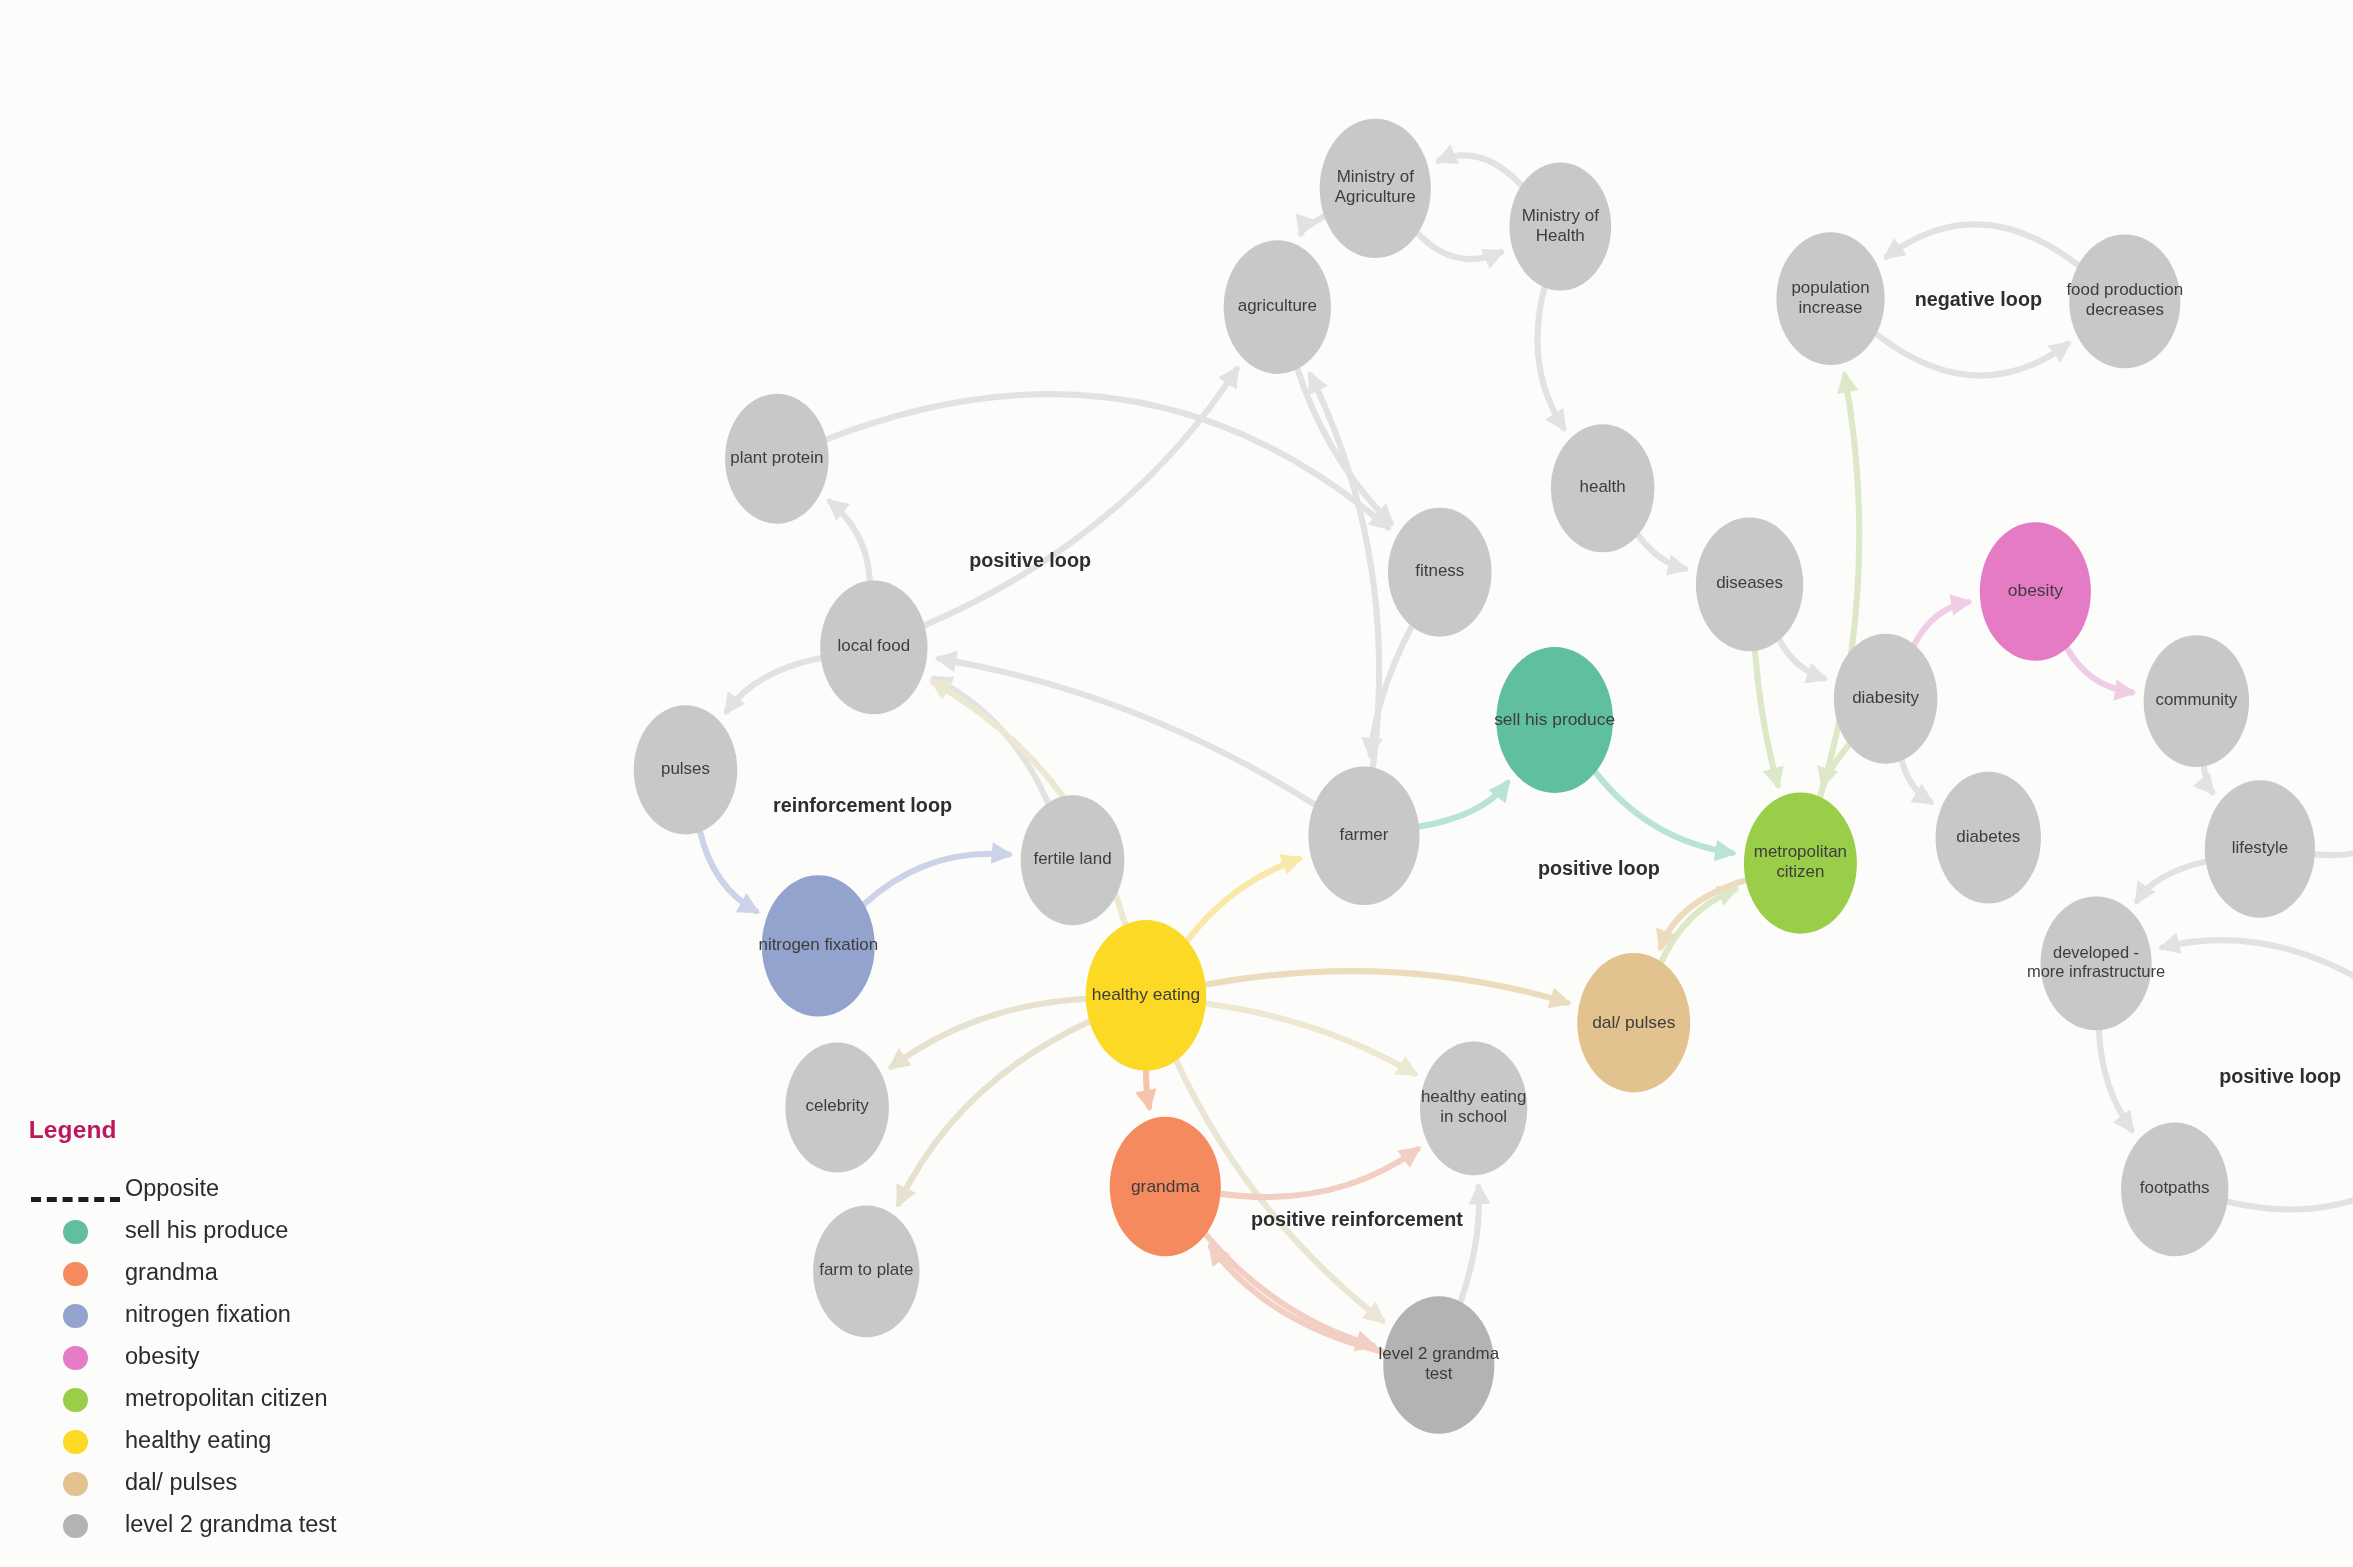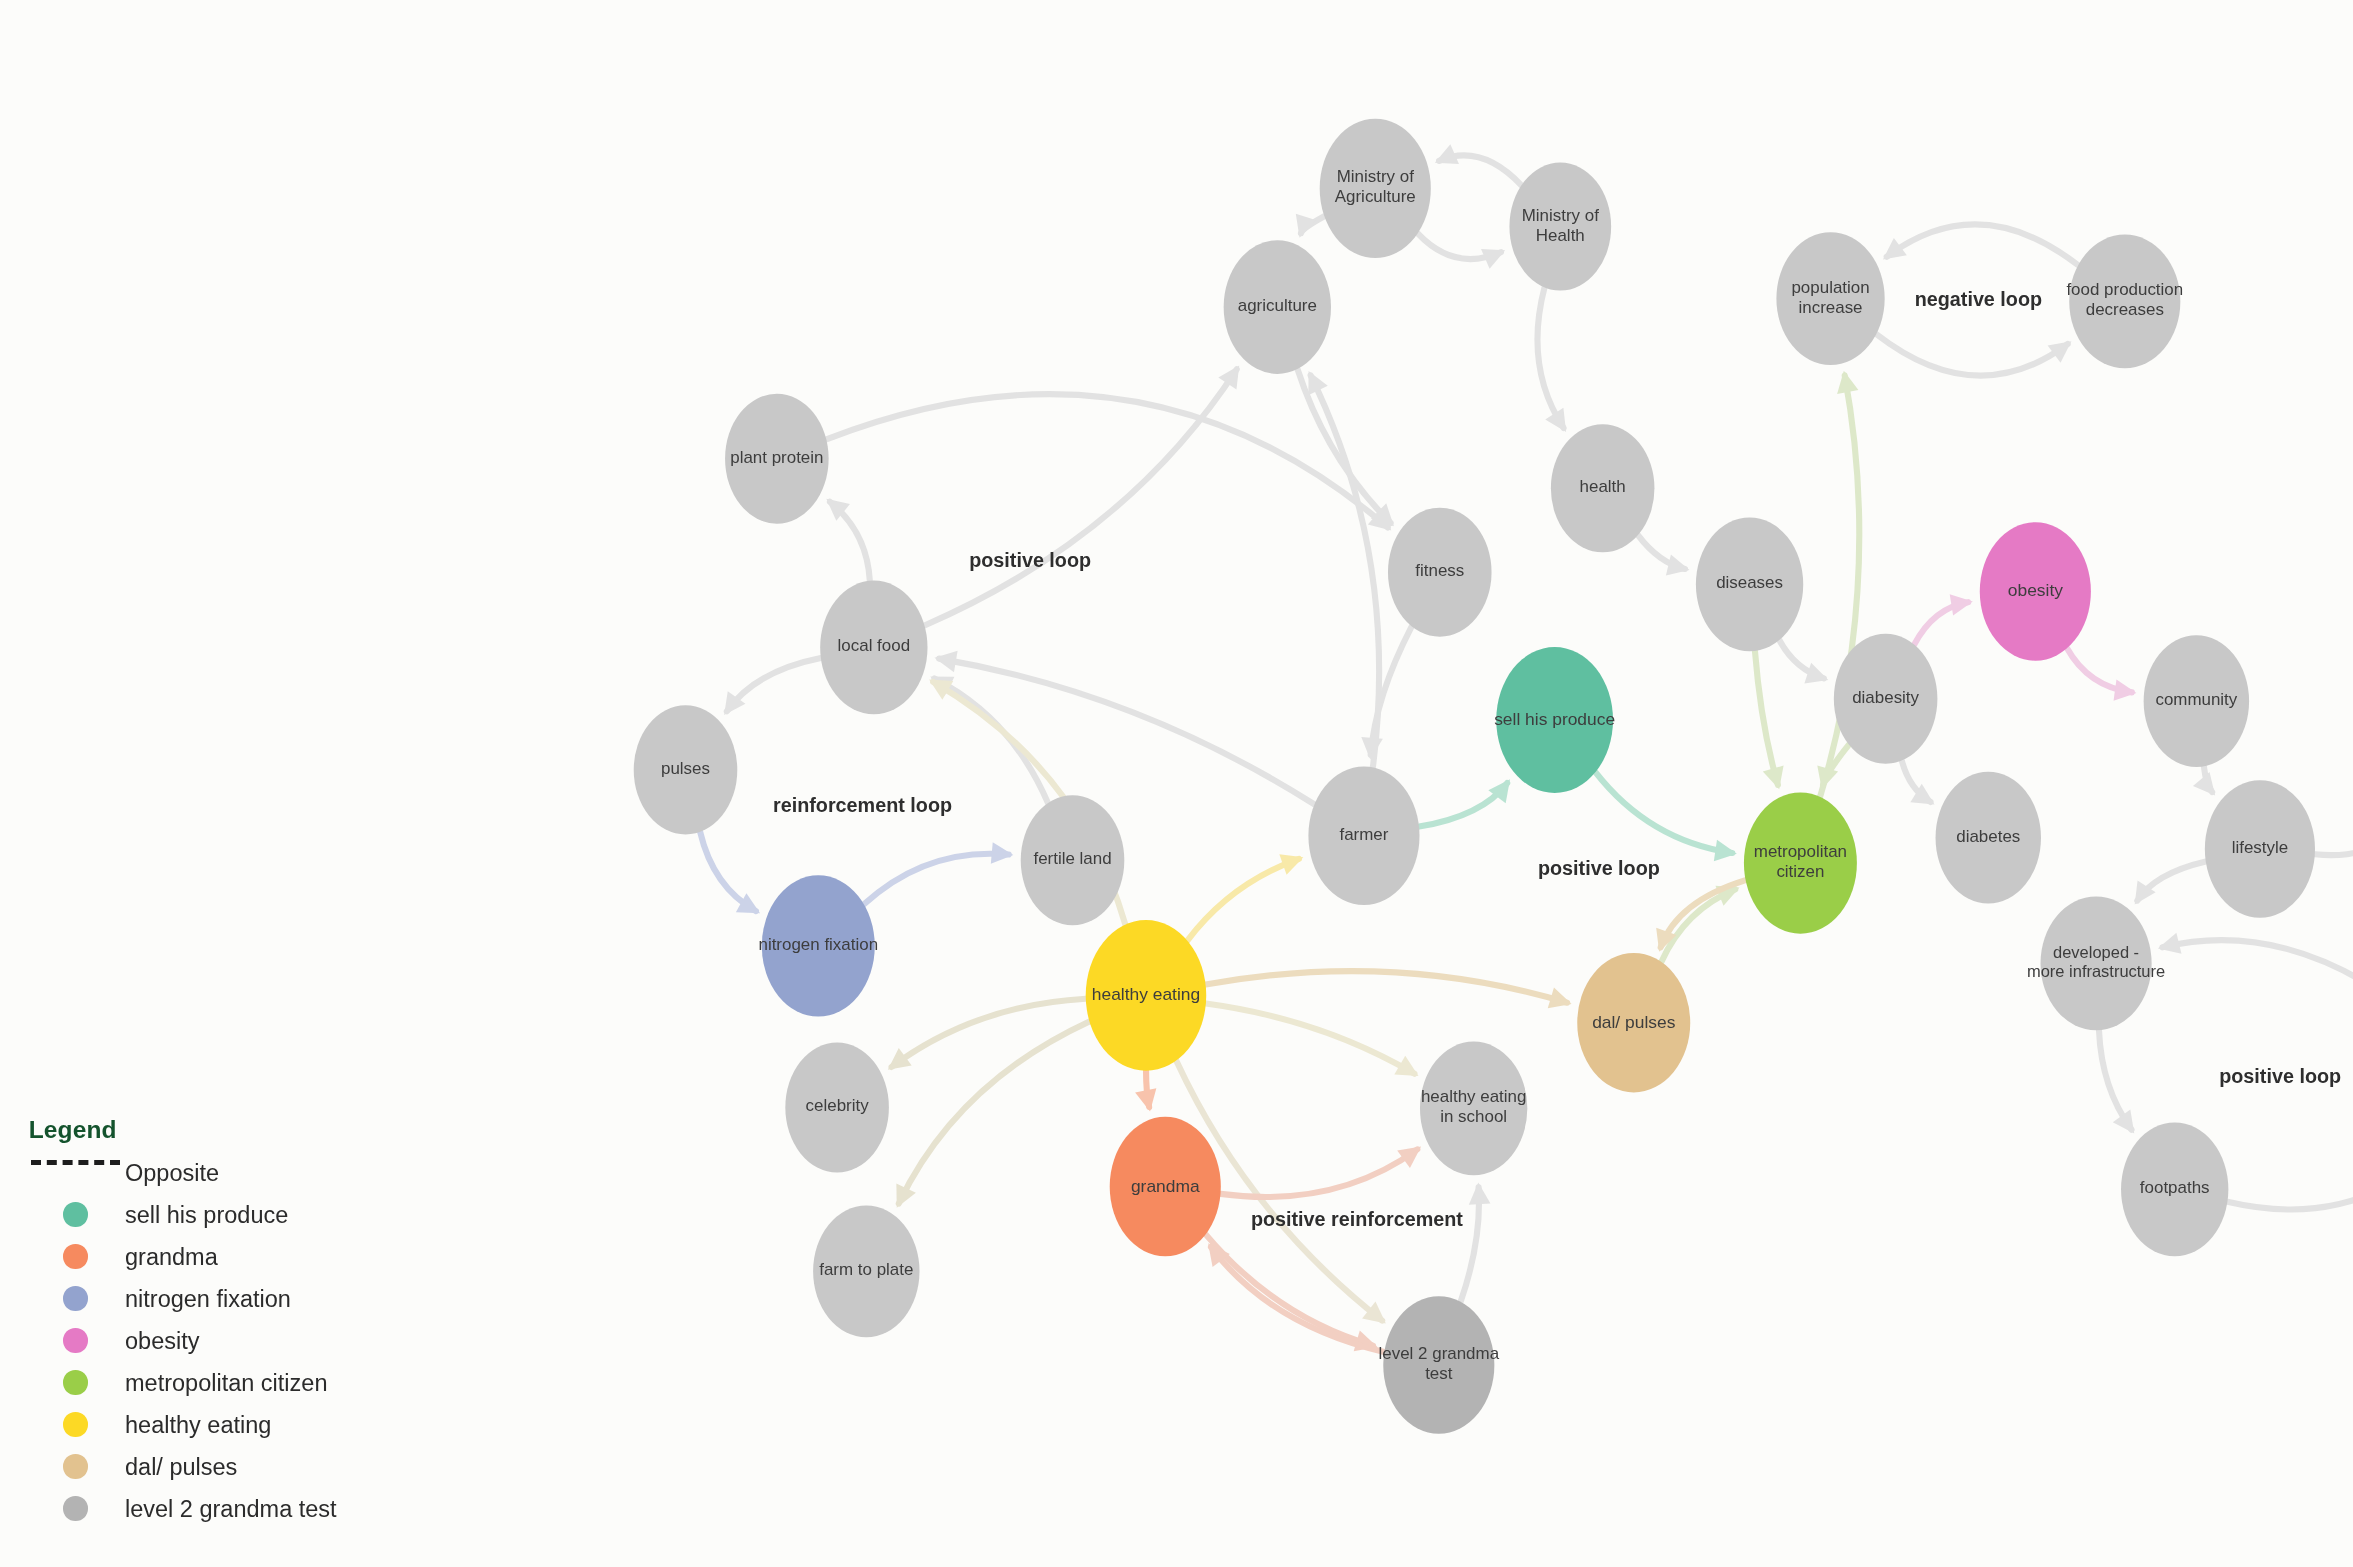--- a/index.html
+++ b/index.html
@@ -25,25 +25,25 @@
     text-anchor:middle;
     dominant-baseline:middle;
     pointer-events:none;
   }
   .legend{
     position:absolute;
     left:26px;top:1116px;
     font-family:"Liberation Sans", sans-serif;
   }
   .legend-title{
-    font-size:24.5px;font-weight:bold;color:#14532d;
+    font-size:24.5px;font-weight:bold;color:#be185d;
     margin:0 0 16px 2.8px;letter-spacing:0.1px;
   }
   .legend-row{
-    display:flex;align-items:flex-start;height:42px;
+    display:flex;align-items:flex-end;height:42px;
   }
   .legend-key{
     width:99px;display:flex;align-items:center;justify-content:center;
   }
   .legend-swatch{
     width:24.5px;height:24.5px;border-radius:50%;display:block;
   }
   .legend-dash{
     width:89px;height:0;border-top:5.2px dashed #1d1d1d;display:block;
   }

